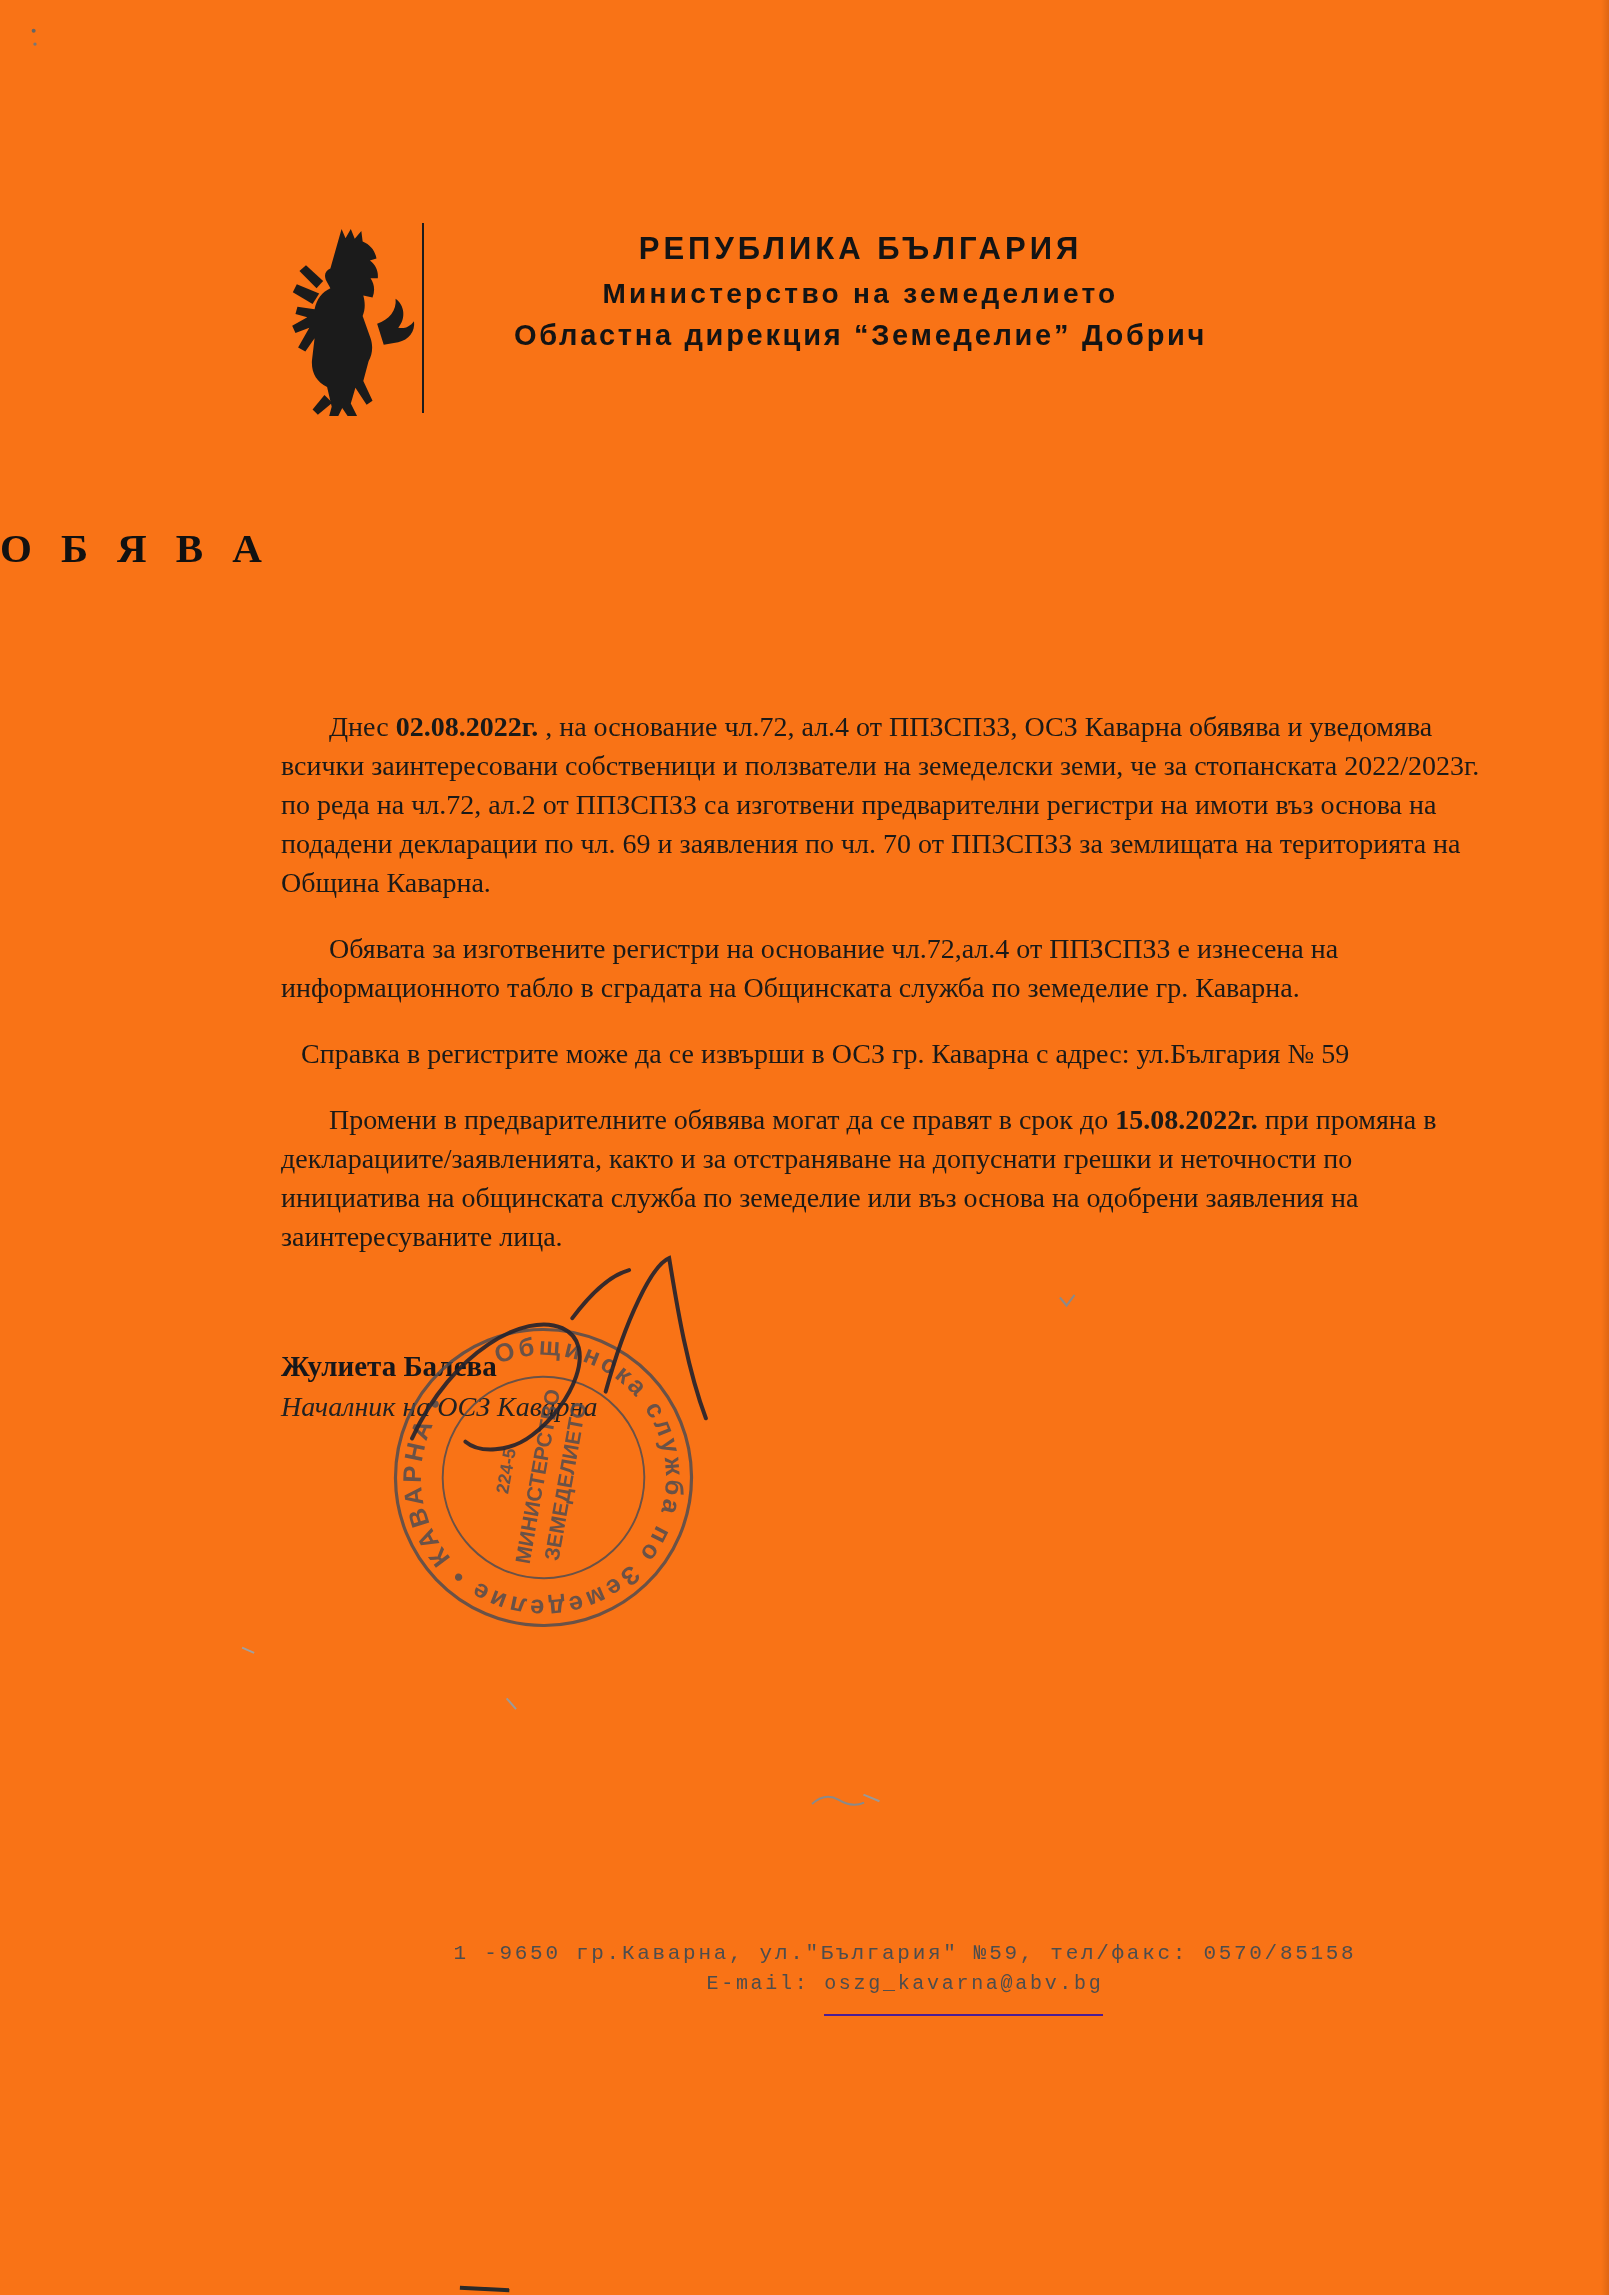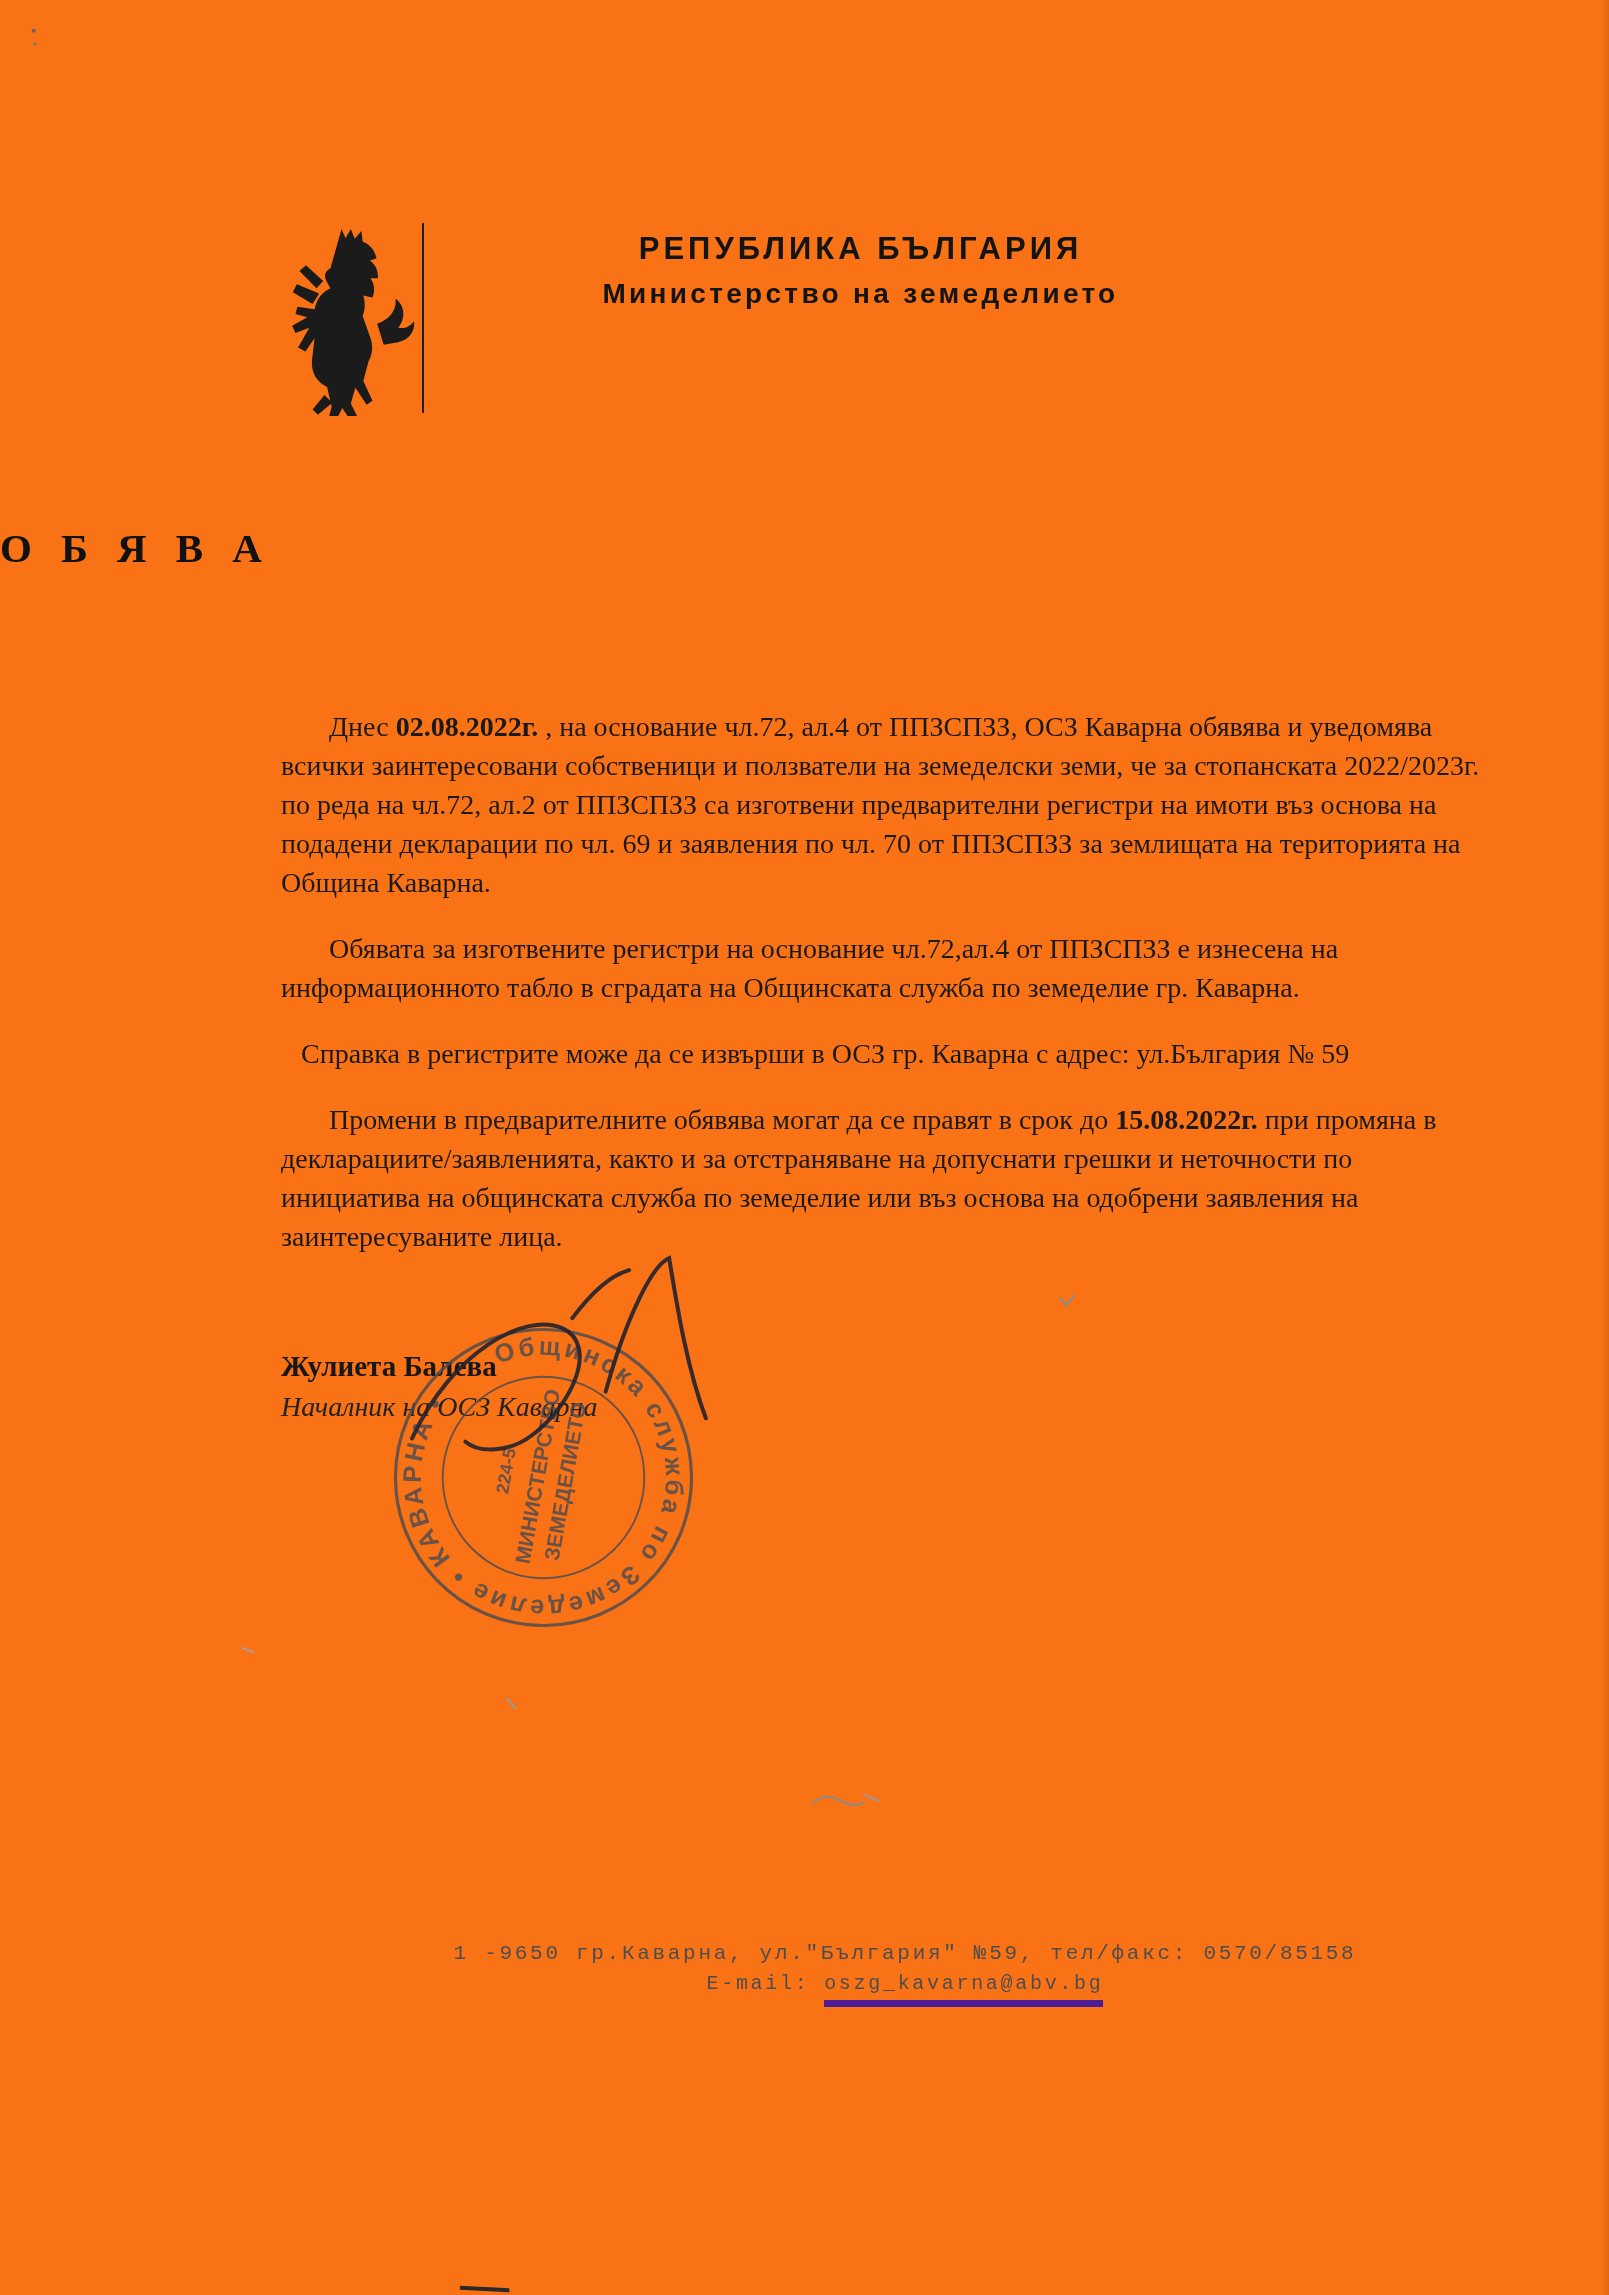--- a/index.html
+++ b/index.html
@@ -79,21 +79,21 @@
   .stamp circle{stroke:#4b4b52;fill:none;}
 
   
   .footer{
     position:absolute;left:200px;top:1942px;width:1410px;
     text-align:center;
     font-family:"Liberation Mono","DejaVu Sans Mono",monospace;
     font-size:21px;letter-spacing:2.7px;color:#4d4d4d;
   }
   .footer-line2{margin-top:6.7px;font-size:20px;}
-  .footer-email{border-bottom:7px solid #4c1d95;padding-bottom:5px;margin-top:19px;}
+  .footer-email{border-bottom:2px solid #4c1d95;padding-bottom:19px;margin-top:19px;}
 
   
   .artifacts{position:absolute;left:0;top:0;width:1610px;height:2295px;pointer-events:none;z-index:6;}
 </style>
 </head>
 <body>
 
 <div class="page">
 
   <div class="logo">
@@ -107,20 +107,21 @@
       <path fill="#1b1b1b" d="M52 120 l-30 -18 6 -12 34 14 z"></path>
       <path fill="#1b1b1b" d="M58 96 l-26 -26 10 -9 26 24 z"></path>
       <path fill="#1b1b1b" d="M70 258 l-18 22 8 8 22 -18 z"></path>
     </svg>
   </div>
   <div class="logo-divider"></div>
 
   <div class="header-text">
     <div class="h-line1">РЕПУБЛИКА БЪЛГАРИЯ</div>
     <div class="h-line2">Министерство на земеделието</div>
+    <div class="h-line3">Областна дирекция “Земеделие” Добрич</div>
   </div>
 
   <div class="doc-title">О Б Я В А</div>
 
   <div class="body-text">
     <p class="ind"><span>Днес </span><span class="bold-date">02.08.2022г.</span><span> , на основание чл.72, ал.4 от ППЗСПЗЗ, ОСЗ Каварна обявява и уведомява всички заинтересовани собственици и ползватели на земеделски земи, че за стопанската 2022/2023г. по реда на чл.72, ал.2 от ППЗСПЗЗ са изготвени предварителни регистри на имоти въз основа на подадени декларации по чл. 69 и заявления по чл. 70 от ППЗСПЗЗ за землищата на територията на Община Каварна.</span></p>
     <p class="ind">Обявата за изготвените регистри на основание чл.72,ал.4 от ППЗСПЗЗ е изнесена на информационното табло в сградата на Общинската служба по земеделие гр. Каварна.</p>
     <p class="ind-sm">Справка в регистрите може да се извърши в ОСЗ  гр. Каварна с адрес: ул.България № 59</p>
     <p class="ind"><span>Промени в предварителните обявява могат да се правят в срок до </span><span class="bold-date">15.08.2022г.</span><span> при промяна в декларациите/заявленията, както и за отстраняване на допуснати грешки и неточности по инициатива на общинската служба по земеделие или въз основа на одобрени заявления на заинтересуваните лица.</span></p>
   </div>

